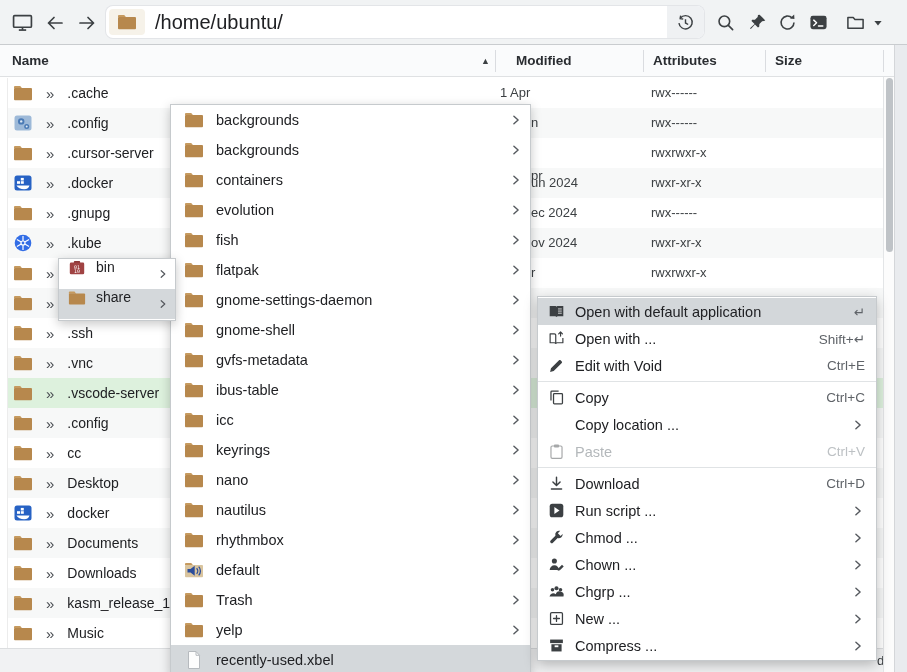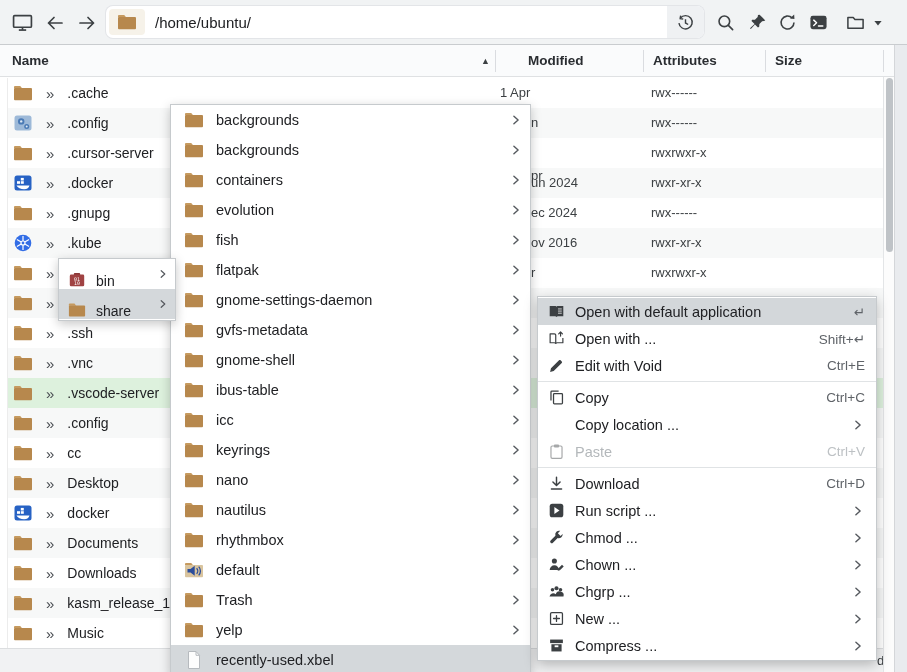--- a/index.html
+++ b/index.html
@@ -7,21 +7,21 @@
   #app{position:relative;width:907px;height:672px;overflow:hidden;background:#fff;
        font-family:"Liberation Sans","DejaVu Sans",sans-serif;color:#202124}
   .ic{display:block}
 
   
   .toolbar{position:absolute;left:0;top:0;width:907px;height:45px;background:#f1f3f4;border-bottom:1px solid #c9cccf;z-index:10}
   .tbtn{position:absolute;top:8px;width:29px;height:29px;display:flex;align-items:center;justify-content:center;border-radius:6px}
   .addr{position:absolute;left:106px;top:6px;width:598px;height:32px;background:#fff;border-radius:7px;
         display:flex;align-items:center;box-shadow:0 0 0 1px #e3e5e8;overflow:hidden}
   .addr-folder{width:36px;height:26px;margin-left:3px;border-radius:4px;background:#f6f2e9;display:flex;align-items:center;justify-content:center;flex:none}
-  .addr-path{margin-left:10px;font-size:15px;white-space:nowrap}
+  .addr-path{margin-left:10px;font-size:20px;white-space:nowrap}
   .addr-history{margin-left:auto;width:37px;height:32px;background:#eff1f3;display:flex;align-items:center;justify-content:center;flex:none}
 
   
   .colhead{position:absolute;left:0;top:45px;width:894px;height:32px;background:#fafbfc;border-bottom:1px solid #dfe1e3;z-index:2}
   .hl{position:absolute;top:0;height:32px;line-height:32px;font-weight:700;font-size:13.5px;color:#2a2d31}
   .hdiv{position:absolute;top:5px;height:22px;width:1px;background:#dadce0}
   .sortind{position:absolute;left:481px;top:0;height:32px;line-height:32px;font-size:9px;color:#3c4043}
 
   
   #file-rows{position:absolute;left:7px;top:78px;width:876px;height:570px;border-left:1px solid #ececec;z-index:1}
@@ -50,21 +50,21 @@
            box-shadow:0 3px 10px rgba(0,0,0,.22);z-index:5}
   .smrow{height:30px;display:flex;align-items:center;position:relative}
   .smrow.hov{background:#d4d8db}
   .smic{width:20px;height:20px;margin-left:13px;flex:none}
   .smlbl{margin-left:12px;font-size:14.5px;white-space:nowrap}
   .smchev{position:absolute;right:7px;top:8px;width:14px;height:14px}
 
   
   .flyout{position:absolute;left:58px;top:258px;width:118px;height:63px;background:#fff;border:1px solid #c6cacd;
           box-shadow:0 3px 10px rgba(0,0,0,.22);z-index:6}
-  .flrow{height:30px;display:flex;align-items:flex-end;position:relative}
+  .flrow{height:30px;display:flex;align-items:flex-start;position:relative}
   .flrow.hov{background:#d4d8db}
   .flic{width:18px;height:18px;margin-left:9px;flex:none}
   .fllbl{margin-left:10px;font-size:14px}
   .flchev{position:absolute;right:6px;top:9px;width:12px;height:12px}
 
   
   .ctxmenu{position:absolute;left:537px;top:296px;width:340px;background:#fff;border:1px solid #c6cacd;
            box-shadow:0 4px 12px rgba(0,0,0,.25);padding:1px 0;z-index:7}
   .cmrow{height:27px;display:flex;align-items:center;padding:0 11px 0 10px;font-size:14.5px}
   .cmrow.cmhl{background:#d3d7da}
@@ -290,21 +290,21 @@
         <svg class="ic" width="16" height="16">
           <use href="#sym-caret"></use>
         </svg>
       </div>
   </div>
 
   <div class="colhead">
     <span class="hl" style="left:12px">Name</span>
     <span class="sortind">▲</span>
     <span class="hdiv" style="left:495px"></span>
-    <span class="hl" style="left:528px">Modified</span>
+    <span class="hl" style="left:516px">Modified</span>
     <span class="hdiv" style="left:643px"></span>
     <span class="hl" style="left:653px">Attributes</span>
     <span class="hdiv" style="left:765px"></span>
     <span class="hl" style="left:775px">Size</span>
     <span class="hdiv" style="left:883px"></span>
   </div>
 
   <div id="file-rows">
       <div class="frow" style="top: 0px;">
     <svg class="ic fic">
@@ -445,21 +445,21 @@
       <div class="gcell" style="top: 78px; left: 500px;">1 Apr</div>
       <div class="gcell gattr" style="top: 78px;">rwx------</div>
       <div class="gcell" style="top: 108px; left: 531px;">n</div>
       <div class="gcell gattr" style="top: 108px;">rwx------</div>
       <div class="gcell" style="top: 138px; left: 531px; margin-top: 23px;">pr</div>
       <div class="gcell gattr" style="top: 138px;">rwxrwxr-x</div>
       <div class="gcell" style="top: 168px; left: 531px;">un 2024</div>
       <div class="gcell gattr" style="top: 168px;">rwxr-xr-x</div>
       <div class="gcell" style="top: 198px; left: 531px;">ec 2024</div>
       <div class="gcell gattr" style="top: 198px;">rwx------</div>
-      <div class="gcell" style="top: 228px; left: 531px;">ov 2016</div>
+      <div class="gcell" style="top: 228px; left: 531px;">ov 2024</div>
       <div class="gcell gattr" style="top: 228px;">rwxr-xr-x</div>
       <div class="gcell" style="top: 258px; left: 531px;">r</div>
       <div class="gcell gattr" style="top: 258px;">rwxrwxr-x</div>
     </div>
 
   <div class="statusbar">
     <span class="status-frag">d</span>
   </div>
 
   <div class="vtrack">
@@ -528,30 +528,30 @@
         </svg>
     <span class="smlbl">gnome-settings-daemon</span>
     <svg class="ic smchev">
           <use href="#sym-chev"></use>
         </svg>
   </div>
       <div class="smrow">
     <svg class="ic smic">
           <use href="#sym-folder"></use>
         </svg>
+    <span class="smlbl">gnome-shell</span>
+    <svg class="ic smchev">
+          <use href="#sym-chev"></use>
+        </svg>
+  </div>
+      <div class="smrow">
+    <svg class="ic smic">
+          <use href="#sym-folder"></use>
+        </svg>
     <span class="smlbl">gvfs-metadata</span>
-    <svg class="ic smchev">
-          <use href="#sym-chev"></use>
-        </svg>
-  </div>
-      <div class="smrow">
-    <svg class="ic smic">
-          <use href="#sym-folder"></use>
-        </svg>
-    <span class="smlbl">gnome-shell</span>
     <svg class="ic smchev">
           <use href="#sym-chev"></use>
         </svg>
   </div>
       <div class="smrow">
     <svg class="ic smic">
           <use href="#sym-folder"></use>
         </svg>
     <span class="smlbl">ibus-table</span>
     <svg class="ic smchev">

